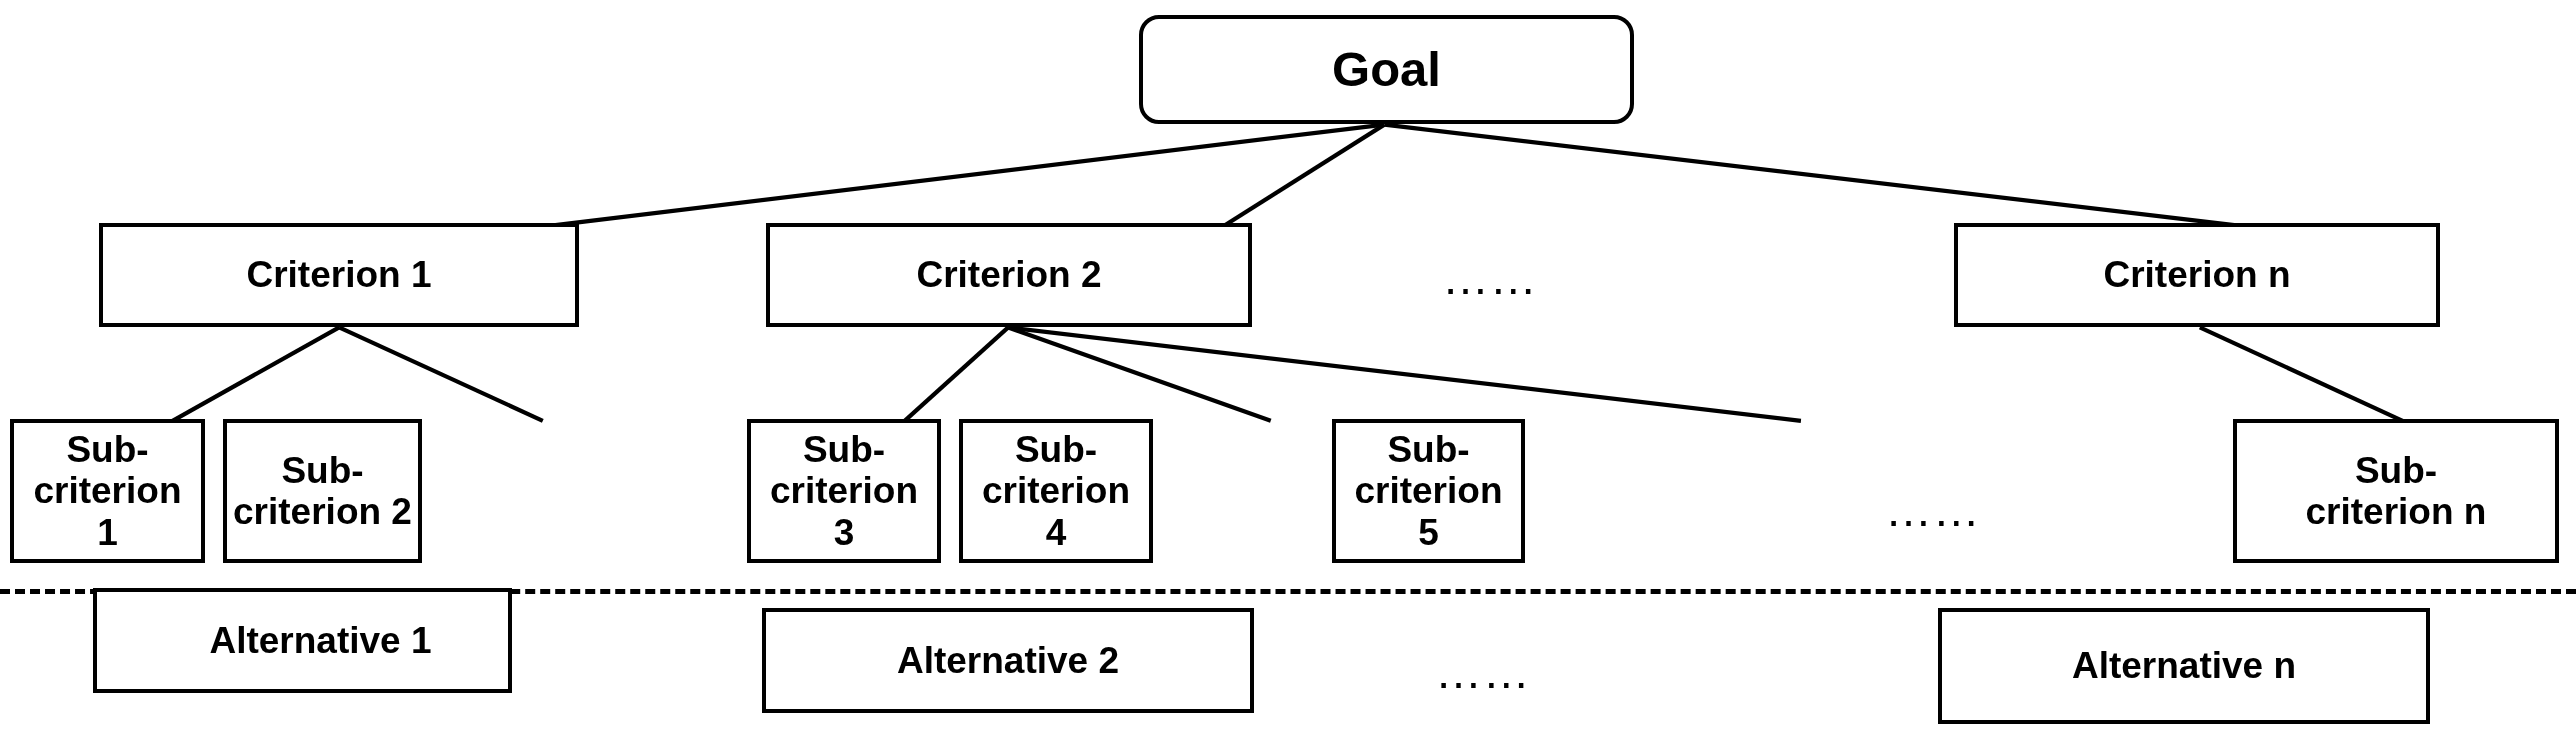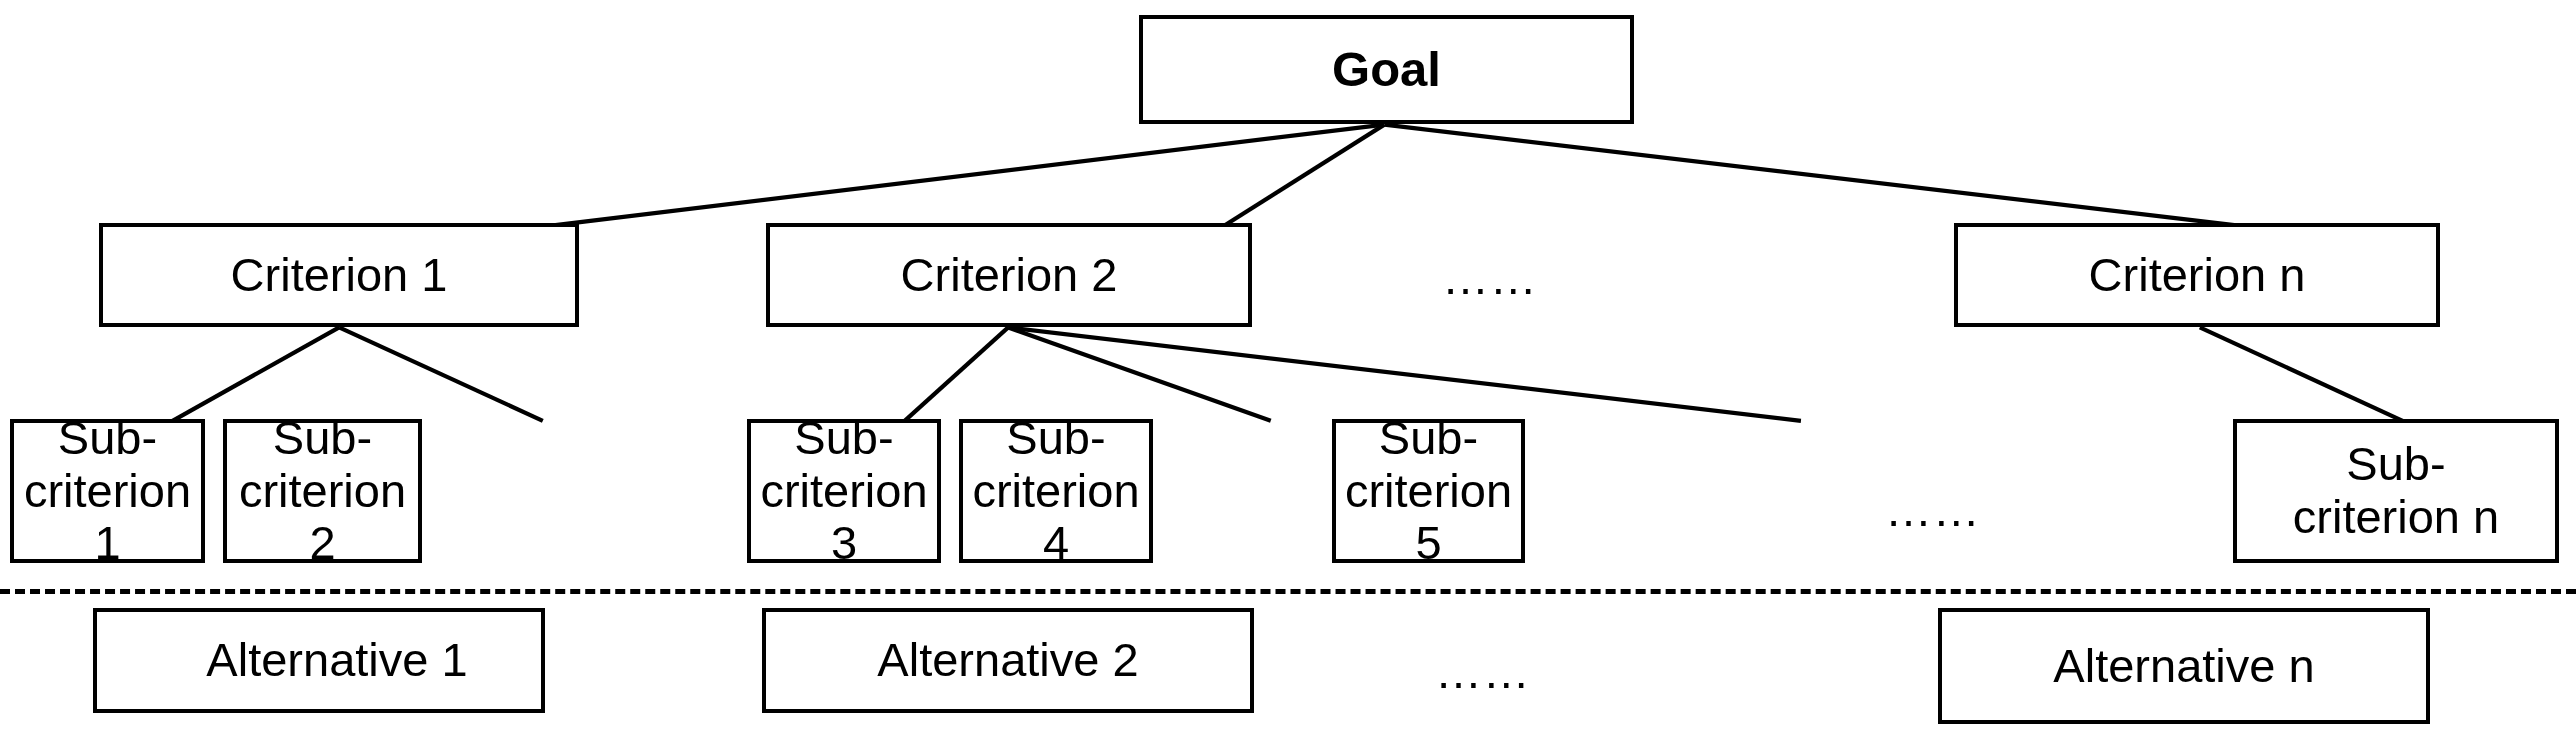--- a/index.html
+++ b/index.html
@@ -26,23 +26,23 @@
   .node {
     position: absolute;
     box-sizing: border-box;
     border: 4.2px solid #000000;
     background: #ffffff;
     display: flex;
     align-items: center;
     justify-content: center;
     text-align: center;
     color: #000000;
-    font-size: 47px;
+    font-size: 37px;
     line-height: 1.12;
-    font-weight: 400;
+    font-weight: 700;
     z-index: 3;
   }
   .node.goal {
     font-weight: bold;
     font-size: 49px;
   }
   .node .node-label {
     display: block;
     padding: 0 5px;
     white-space: pre-line;
@@ -72,21 +72,21 @@
       <line x1="1645" y1="148" x2="1455" y2="268" stroke="#000000" stroke-width="5"></line>
       <line x1="1645" y1="148" x2="2660" y2="268" stroke="#000000" stroke-width="5"></line>
       <line x1="403" y1="389" x2="205" y2="500" stroke="#000000" stroke-width="5"></line>
       <line x1="403" y1="389" x2="645" y2="500" stroke="#000000" stroke-width="5"></line>
       <line x1="1198" y1="389" x2="1075" y2="500" stroke="#000000" stroke-width="5"></line>
       <line x1="1198" y1="389" x2="1510" y2="500" stroke="#000000" stroke-width="5"></line>
       <line x1="1198" y1="389" x2="2140" y2="500" stroke="#000000" stroke-width="5"></line>
       <line x1="2614" y1="389" x2="2855" y2="500" stroke="#000000" stroke-width="5"></line>
     </svg>
 
-  <div class="node goal" id="node-goal" style="left: 1139px; top: 15px; width: 495px; height: 109px;">
+  <div class="node goal" id="node-goal" style="left: 1139px; top: 15px; width: 495px; height: 109px; border-radius: 20px;">
     <span class="node-label">Goal</span>
   </div>
 
   <div id="criteria-layer">
       <div class="node" style="left: 99px; top: 223px; width: 480px; height: 104px;">
         <span class="node-label">Criterion 1</span>
       </div>
       <div class="node" style="left: 766px; top: 223px; width: 486px; height: 104px;">
         <span class="node-label">Criterion 2</span>
       </div>
@@ -114,21 +114,21 @@
       <div class="node" style="left: 1332px; top: 419px; width: 193px; height: 144px;">
         <span class="node-label">Sub-
 criterion 5</span>
       </div>
       <div class="node" style="left: 2233px; top: 419px; width: 326px; height: 144px;">
         <span class="node-label">Sub-
 criterion n</span>
       </div>
     </div>
   <div id="alternatives-layer">
-      <div class="node" style="left: 93px; top: 608px; width: 452px; height: 105px; padding-left: 36px;">
+      <div class="node" style="left: 93px; top: 588px; width: 419px; height: 105px; padding-left: 36px;">
         <span class="node-label">Alternative 1</span>
       </div>
       <div class="node" style="left: 762px; top: 608px; width: 492px; height: 105px;">
         <span class="node-label">Alternative 2</span>
       </div>
       <div class="node" style="left: 1938px; top: 608px; width: 492px; height: 116px;">
         <span class="node-label">Alternative n</span>
       </div>
     </div>
 

